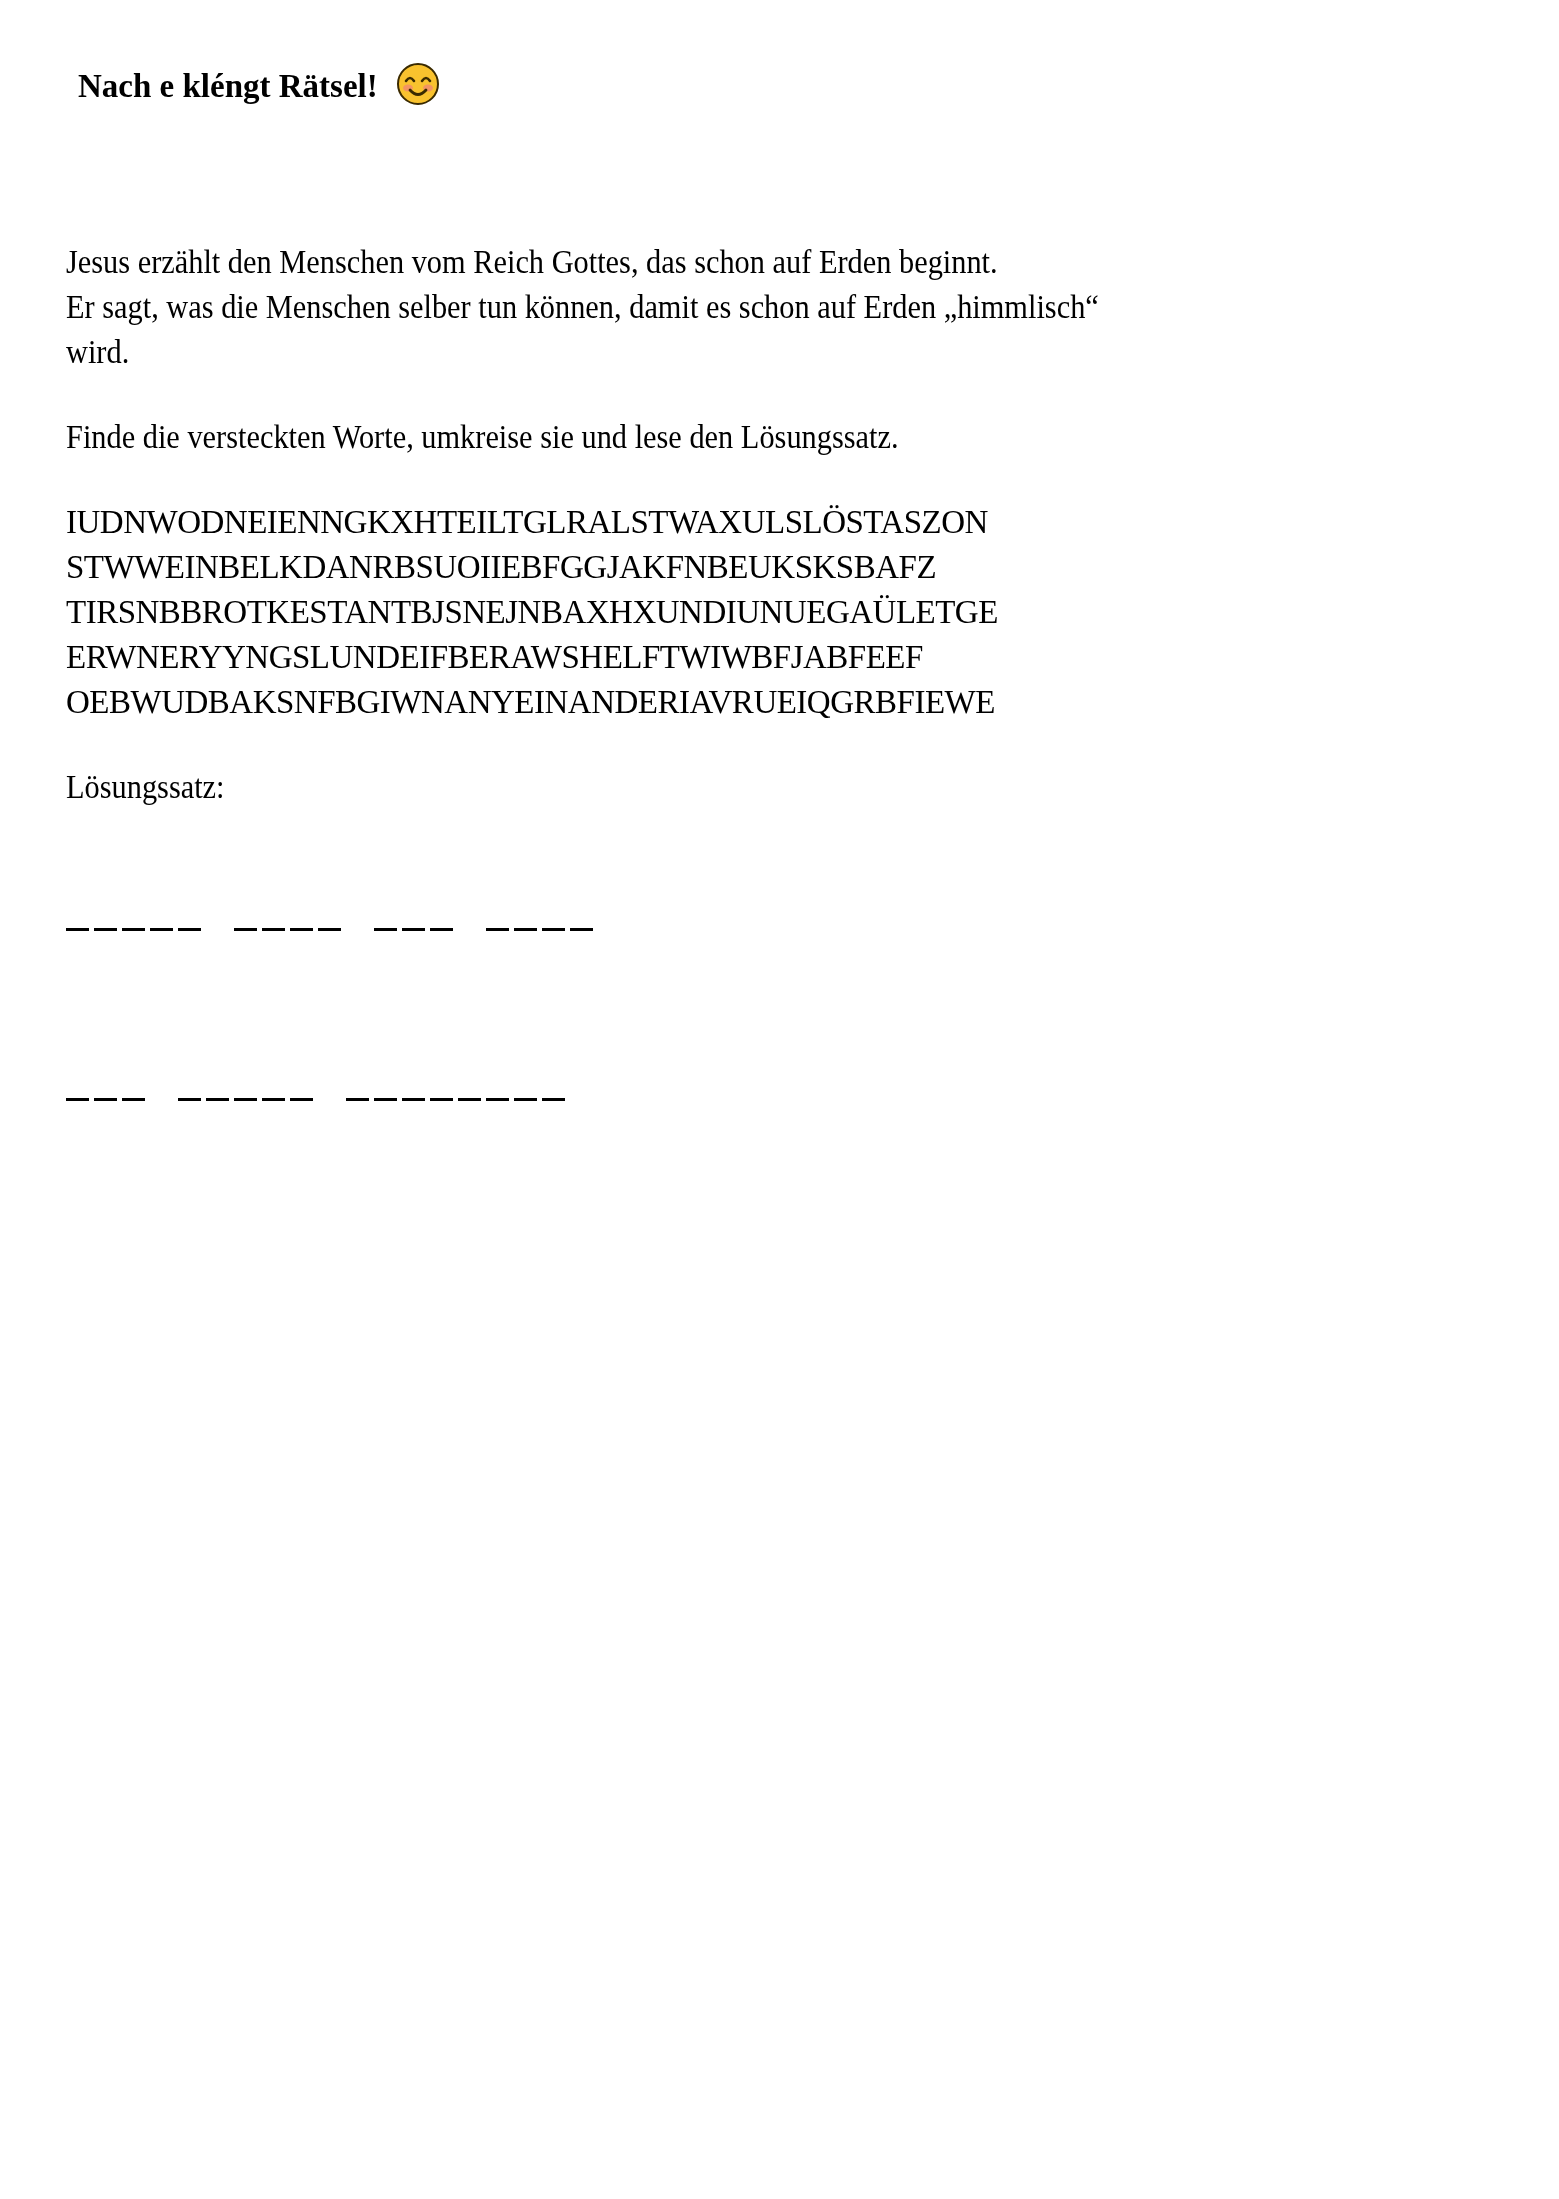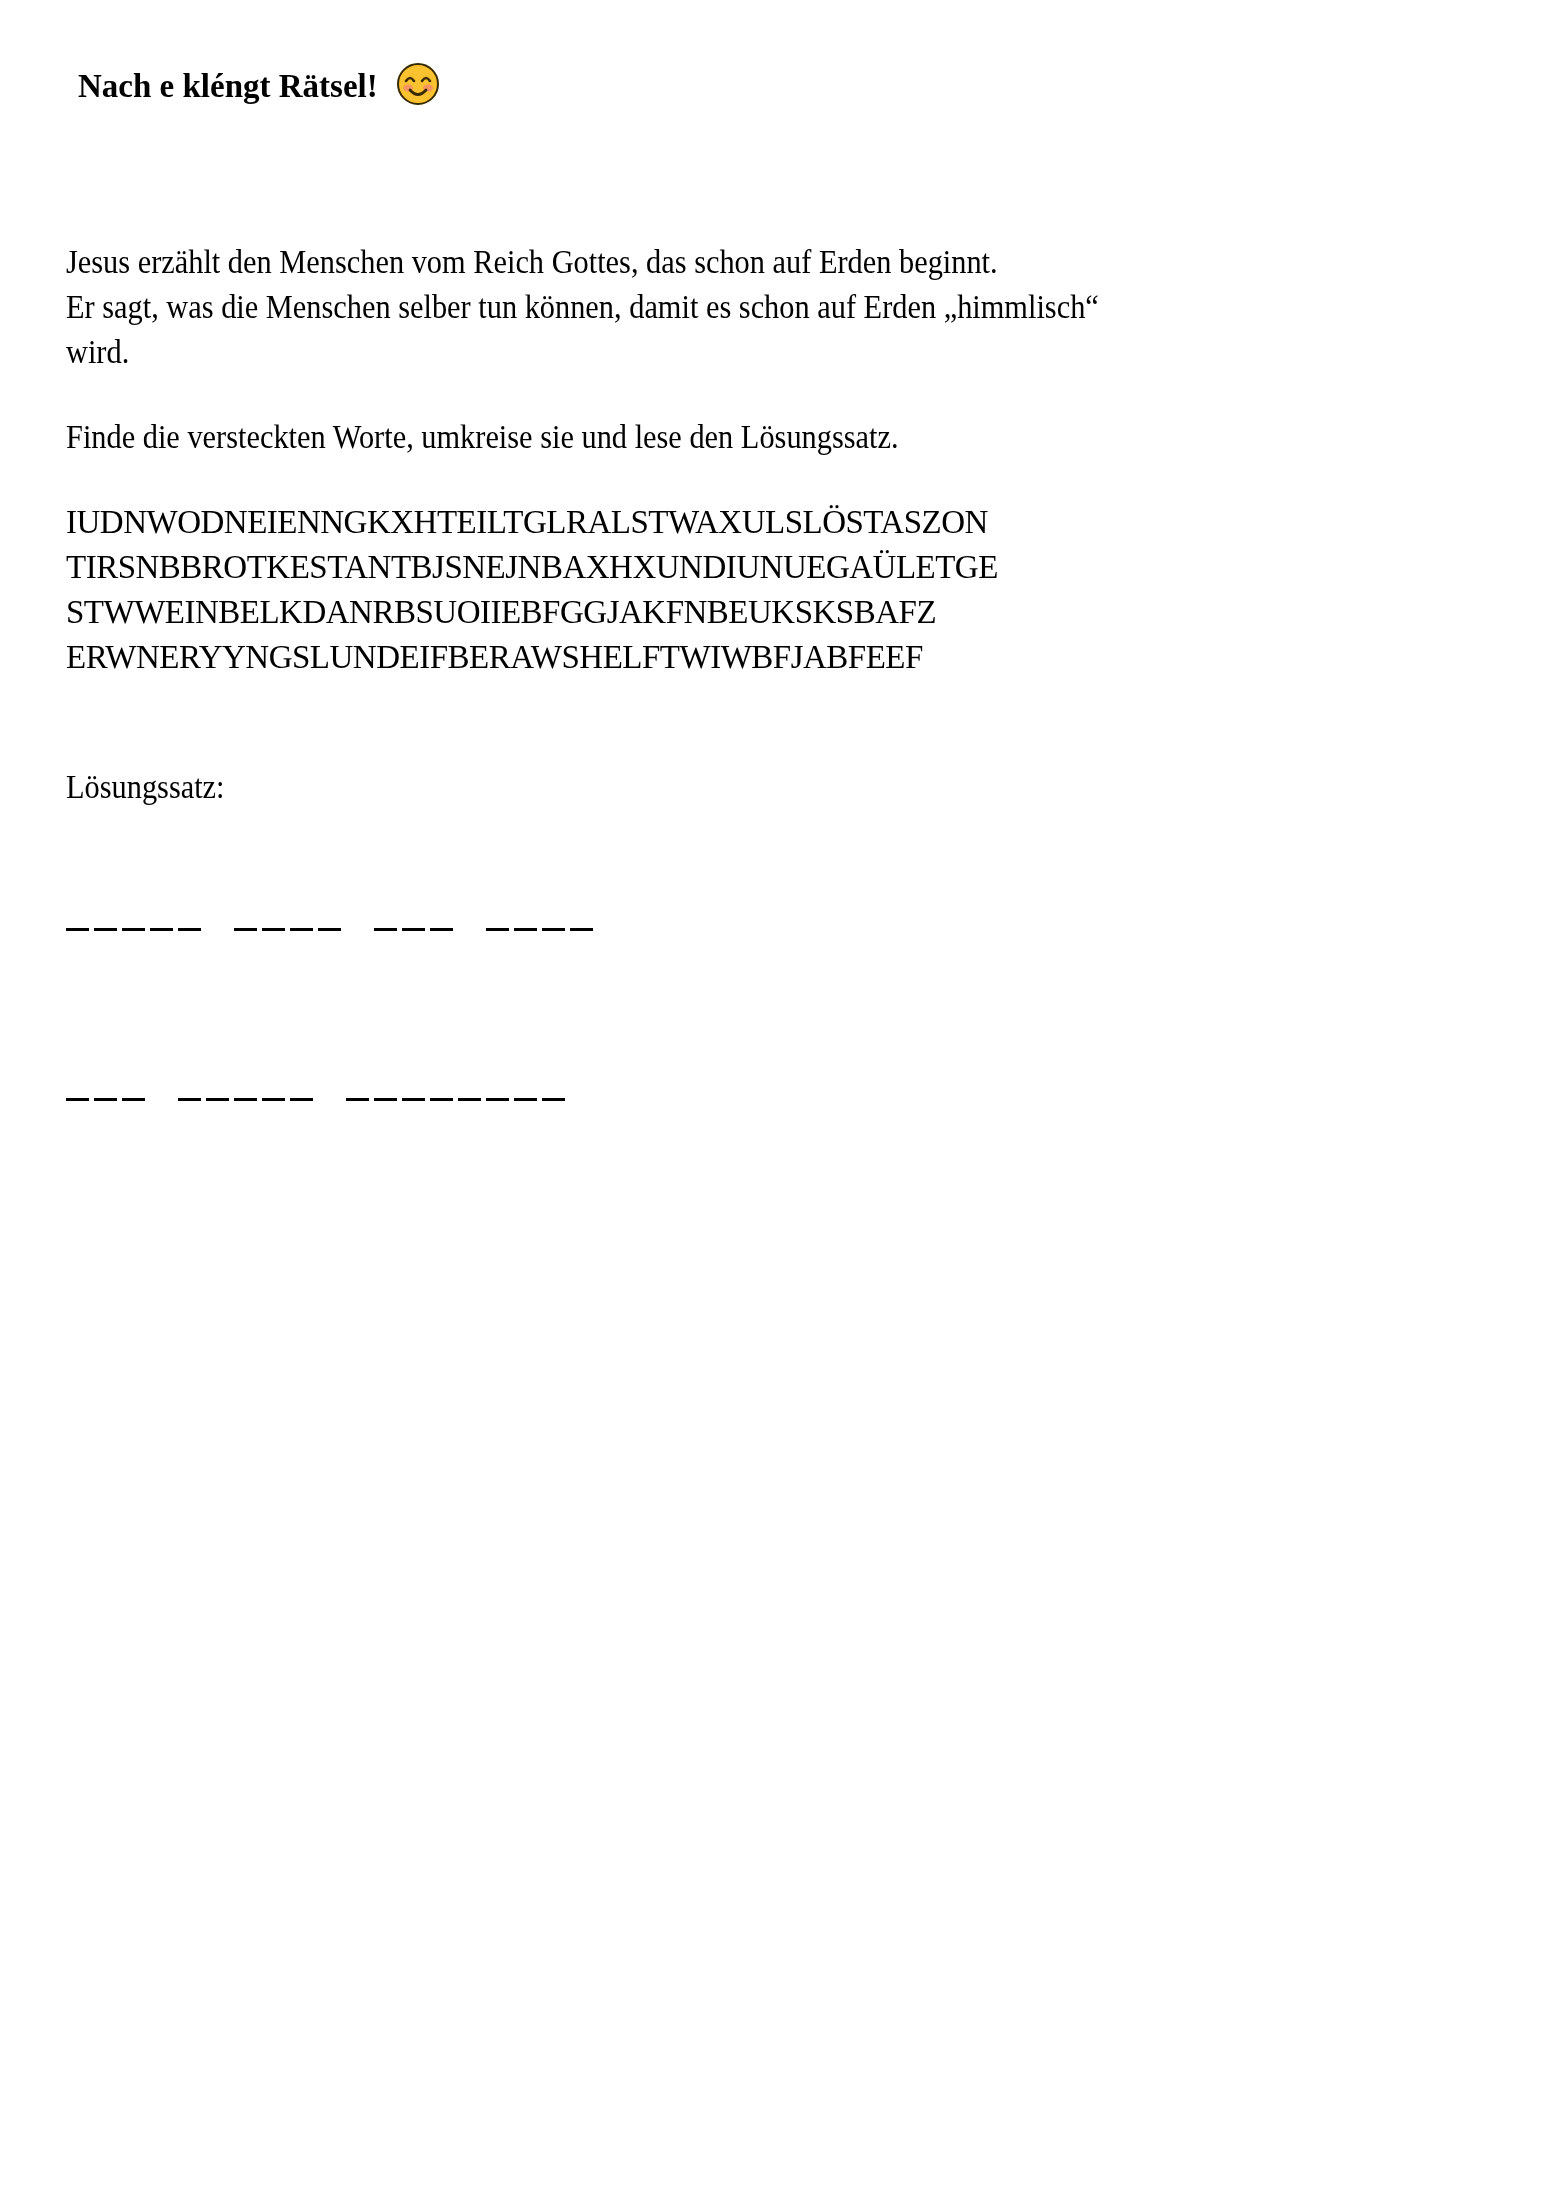--- a/index.html
+++ b/index.html
@@ -50,23 +50,24 @@
   </div>
 
   <div class="para" style="top:240px">Jesus erzählt den Menschen vom Reich Gottes, das schon auf Erden beginnt.</div>
   <div class="para" style="top:285px">Er sagt, was die Menschen selber tun können, damit es schon auf Erden „himmlisch“</div>
   <div class="para" style="top:330px">wird.</div>
 
   <div class="para" style="top:415px">Finde die versteckten Worte, umkreise sie und lese den Lösungssatz.</div>
 
   <div class="grid">
     <span class="grid-row">IUDNWODNEIENNGKXHTEILTGLRALSTWAXULSLÖSTASZON</span>
+    <span class="grid-row">STWWEINBELKDANRBSUOIIEBFGGJAKFNBEUKSKSBAFZ</span>
     <span class="grid-row">TIRSNBBROTKESTANTBJSNEJNBAXHXUNDIUNUEGAÜLETGE</span>
-    <span class="grid-row">STWWEINBELKDANRBSUOIIEBFGGJAKFNBEUKSKSBAFZ</span>
     <span class="grid-row">ERWNERYYNGSLUNDEIFBERAWSHELFTWIWBFJABFEEF</span>
+    <span class="grid-row">OEBWUDBAKSNFBGIWNANYEINANDERIAVRUEIQGRBFIEWE</span>
   </div>
 
   <div class="para" style="top:765px">Lösungssatz:</div>
 
   <div class="blanks" style="top:928px" id="blanks1">
       <div class="blank-group">
         <span class="dash"></span>
         <span class="dash"></span>
         <span class="dash"></span>
         <span class="dash"></span>

